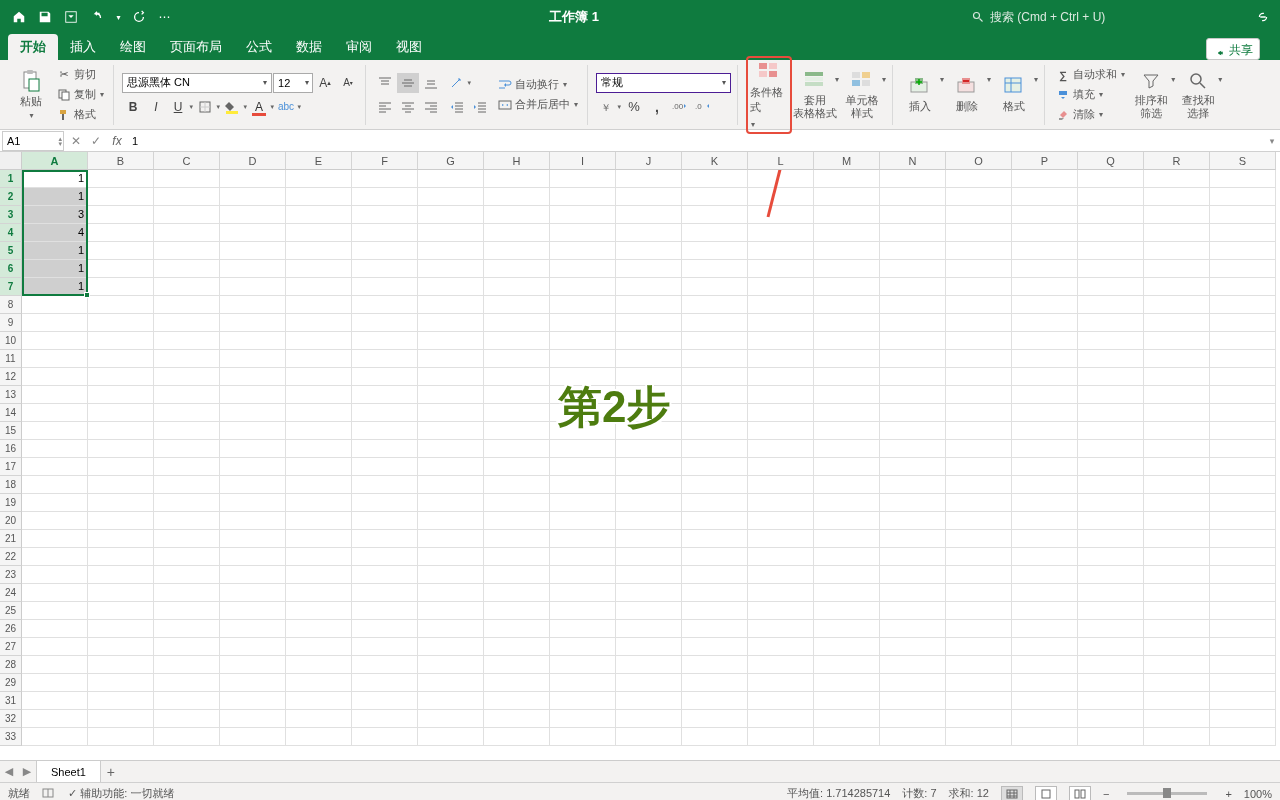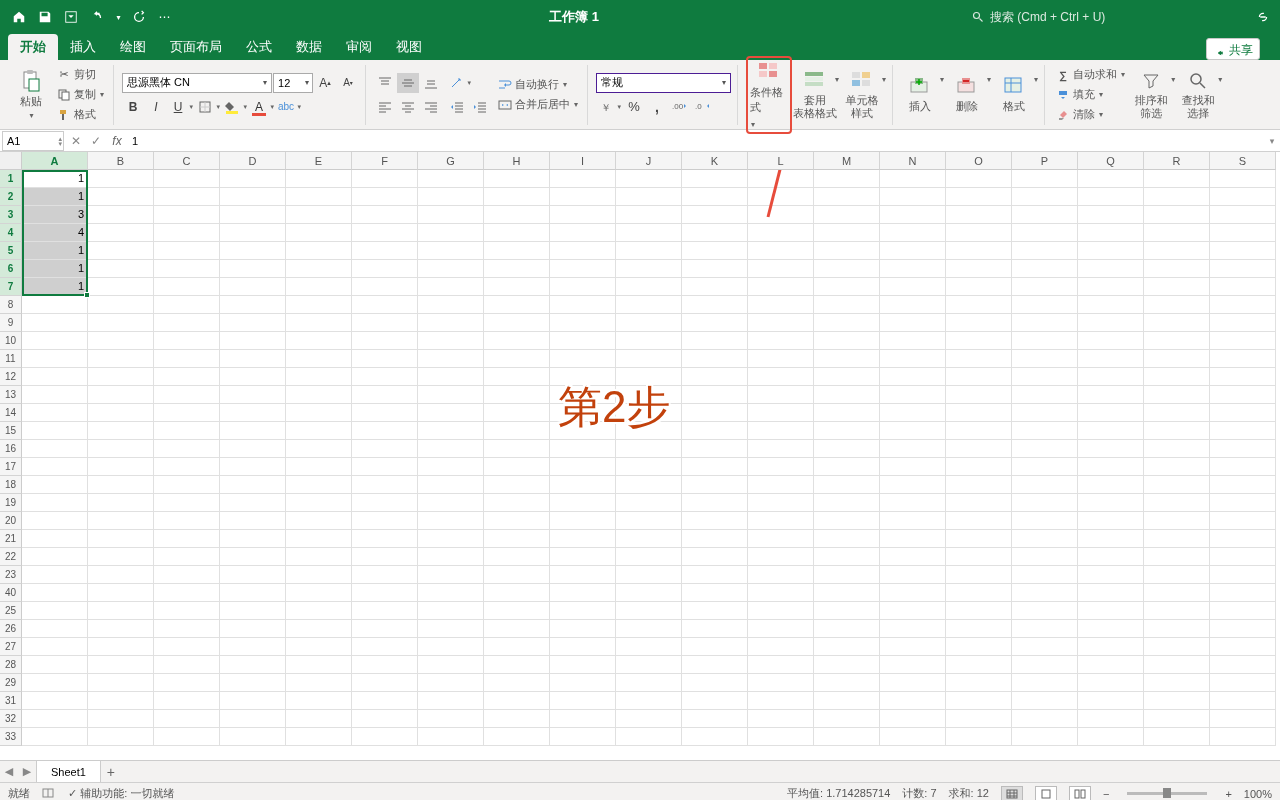--- a/index.html
+++ b/index.html
@@ -50,21 +50,21 @@
 .gridrow{height:18px;display:flex}
 .rowh{width:22px;border-right:1px solid #ccc;border-bottom:1px solid #d4d4d4;text-align:center;font-size:10px;color:#555;line-height:17px;background:#f5f5f5}
 .rowh.sel{background:#d4ead9;color:#0f7b3f;font-weight:600}
 .cell{width:66px;border-right:1px solid #e0e0e0;border-bottom:1px solid #e0e0e0;font-size:11px;text-align:right;padding:0 3px;line-height:17px;background:#fff}
 .cell.sel{background:#cfcfcf}
 .cell.active{background:#fff}
 .selborder{position:absolute;border:2px solid #0f7b3f;pointer-events:none;left:22px;top:0;width:66px;height:126px}
 .selhandle{position:absolute;width:6px;height:6px;background:#0f7b3f;border:1px solid #fff;left:84px;top:122px;pointer-events:none}
 .arrow{position:absolute;pointer-events:none}
 .arrow svg{overflow:visible}
-.anno{position:absolute;font-size:44px;font-weight:400;color:#c2410c;text-shadow:2px 2px 0 #fff,-2px -2px 0 #fff,2px -2px 0 #fff,-2px 2px 0 #fff;pointer-events:none}
+.anno{position:absolute;font-size:44px;font-weight:700;color:#4d7c0f;text-shadow:2px 2px 0 #fff,-2px -2px 0 #fff,2px -2px 0 #fff,-2px 2px 0 #fff;pointer-events:none}
 .sheettabs{height:22px;border-top:1px solid #ccc;display:flex;align-items:center;background:#f3f2f1;font-size:11px}
 .sheettabs .nav{width:18px;text-align:center;color:#888;cursor:pointer}
 .sheettab{padding:0 14px;height:22px;line-height:22px;background:#fff;border:1px solid #ccc;border-bottom:none;margin-top:-1px;cursor:pointer}
 .addsheet{width:20px;text-align:center;color:#666;cursor:pointer;font-size:14px}
 .statusbar{height:22px;background:#f3f2f1;border-top:1px solid #d0d0d0;display:flex;align-items:center;font-size:11px;color:#555;padding:0 8px;gap:12px}
 .statusbar .spacer{flex:1}
 .viewbtn{width:22px;height:16px;border:1px solid #bbb;background:#fff;display:flex;align-items:center;justify-content:center;cursor:pointer;font-size:9px}
 .zoomslider{width:80px;height:3px;background:#bbb;position:relative;margin:0 6px}
 .zoomslider .thumb{width:8px;height:10px;background:#888;position:absolute;left:36px;top:-4px}
 </style>
@@ -1022,21 +1022,21 @@
         <div class="cell"></div>
         <div class="cell"></div>
         <div class="cell"></div>
         <div class="cell"></div>
         <div class="cell"></div>
         <div class="cell"></div>
         <div class="cell"></div>
         <div class="cell"></div>
       </div>
       <div class="gridrow">
-        <div class="rowh">40</div>
+        <div class="rowh">24</div>
         <div class="cell"></div>
         <div class="cell"></div>
         <div class="cell"></div>
         <div class="cell"></div>
         <div class="cell"></div>
         <div class="cell"></div>
         <div class="cell"></div>
         <div class="cell"></div>
         <div class="cell"></div>
         <div class="cell"></div>

